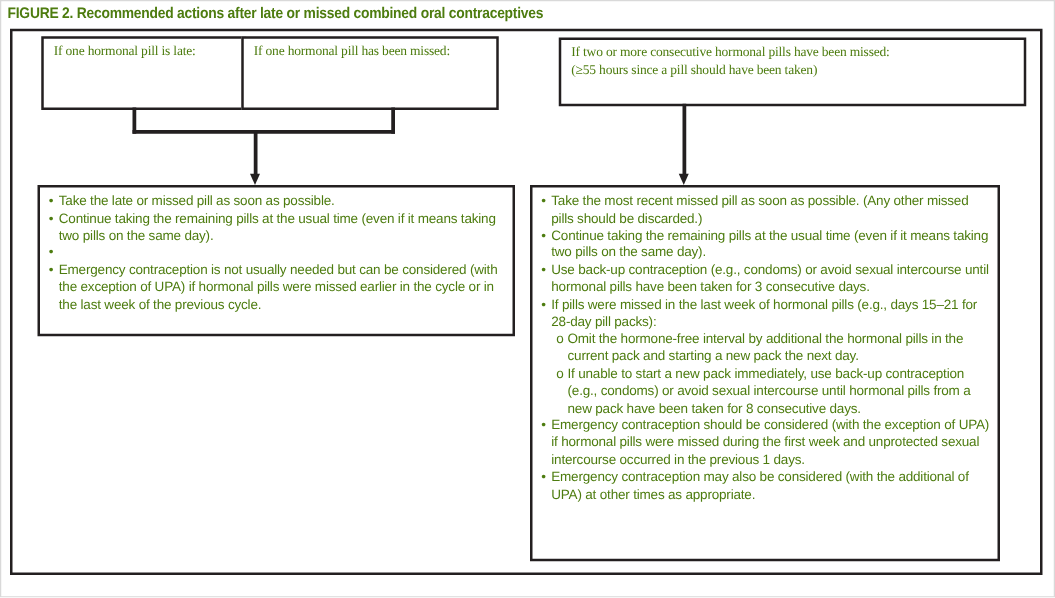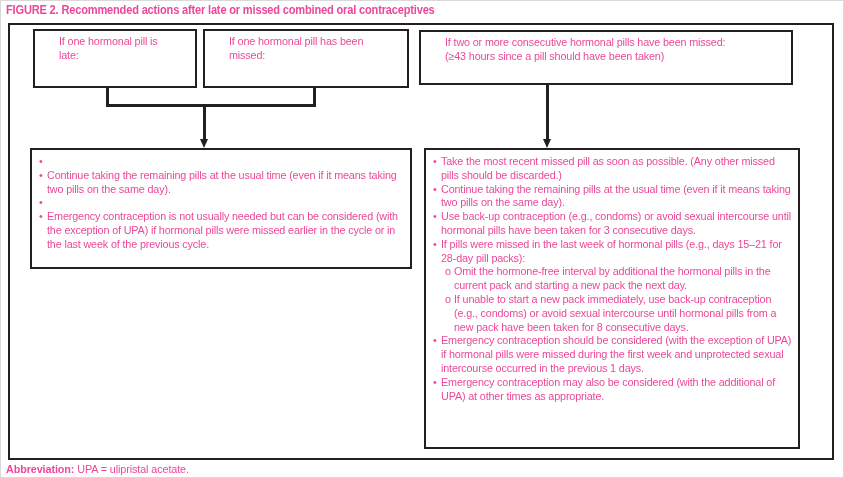--- a/index.html
+++ b/index.html
@@ -1,21 +1,21 @@
 <!DOCTYPE html>
 <html><head>
 <meta charset="utf-8">
 <style>
   html, body { margin:0; padding:0; background:#ffffff; }
   .page {
     position:relative;
     width:844px; height:478px;
     background:#ffffff;
     font-family:"Liberation Sans", sans-serif;
-    color:#ec4899;
+    color:#4d7c0f;
     overflow:hidden;
     border:1px solid #d9d9d9;
     box-sizing:border-box;
   }
   .figure-title {
     position:absolute; left:5px; top:2px;
     font-size:12.3px; font-weight:bold; letter-spacing:-0.2px;
     white-space:nowrap;
     transform:scaleX(0.90); transform-origin:left top;
   }
@@ -25,25 +25,25 @@
     border:2.5px solid #231f20;
     box-sizing:border-box;
   }
   .cbox, .abox {
     position:absolute;
     border:2.5px solid #231f20;
     box-sizing:border-box;
     background:#ffffff;
     font-size:10.8px; line-height:13.8px; letter-spacing:-0.15px;
   }
-  .cbox { padding:4px 24px; }
+  .cbox { padding:4px 8px;font-family:Liberation Serif, serif; }
   .cbox span { display:block; }
   .box-late      { left:32px;  top:28px; width:164px; height:59px; }
-  .box-missed1   { left:202px; top:28px; width:206px; height:59px; }
-  .box-missed2   { left:418px; top:29px; width:374px; height:55px; }
+  .box-missed1   { left:192px; top:28px; width:206px; height:59px; }
+  .box-missed2   { left:446px; top:29px; width:374px; height:55px; }
   .abox-left     { left:29px;  top:147px; width:382px; height:121px; padding:5px 5px 4px 7px; }
   .abox-right    { left:423px; top:147px; width:376px; height:301px; padding:5px 5px 4px 7px; }
   ul.actions { list-style:none; margin:0; padding:0; }
   li.item { display:flex; }
   .m  { flex:0 0 8px; width:8px; }
   ul.sub { list-style:none; margin:0; padding:0 0 0 12px; }
   li.sub-item { display:flex; }
   .sm { flex:0 0 9px; width:9px; }
   .line { position:absolute; background:#231f20; }
   .stub-left   { left:105px; top:85px;  width:3px;  height:21px; }
@@ -78,35 +78,36 @@
   <div class="cbox box-late">
     <span>If one hormonal pill is late:</span>
   </div>
 
   <div class="cbox box-missed1">
     <span>If one hormonal pill has been missed:</span>
   </div>
 
   <div class="cbox box-missed2">
     <span>If two or more consecutive hormonal pills have been missed:</span>
-    <span>(≥43 hours since a pill should have been taken)</span>
+    <span>(≥55 hours since a pill should have been taken)</span>
   </div>
 
   <div class="line stub-left"></div>
   <div class="line stub-mid"></div>
   <div class="line h-join"></div>
   <div class="line v-center"></div>
   <div class="arrowhead arrow-left"></div>
   <div class="line v-right"></div>
   <div class="arrowhead arrow-right"></div>
 
   <div class="abox abox-left">
     <ul class="actions">
       <li class="item">
         <span class="m">•</span>
+        <span class="t">Take the late or missed pill as soon as possible.</span>
       </li>
       <li class="item">
         <span class="m">•</span>
         <span class="t">Continue taking the remaining pills at the usual time (even if it means taking two pills on the same day).</span>
       </li>
       <li class="item">
         <span class="m">•</span>
       </li>
       <li class="item">
         <span class="m">•</span>
@@ -149,17 +150,14 @@
         <span class="m">•</span>
         <span class="t">Emergency contraception should be considered (with the exception of UPA) if hormonal pills were missed during the first week and unprotected sexual intercourse occurred in the previous 1 days.</span>
       </li>
       <li class="item">
         <span class="m">•</span>
         <span class="t">Emergency contraception may also be considered (with the additional of UPA) at other times as appropriate.</span>
       </li>
     </ul>
   </div>
 
-  <div class="footnote">
-    <span class="fl">Abbreviation:</span><span class="ft">UPA = ulipristal acetate.</span>
-  </div>
 
 </div>
 
 </body></html>

